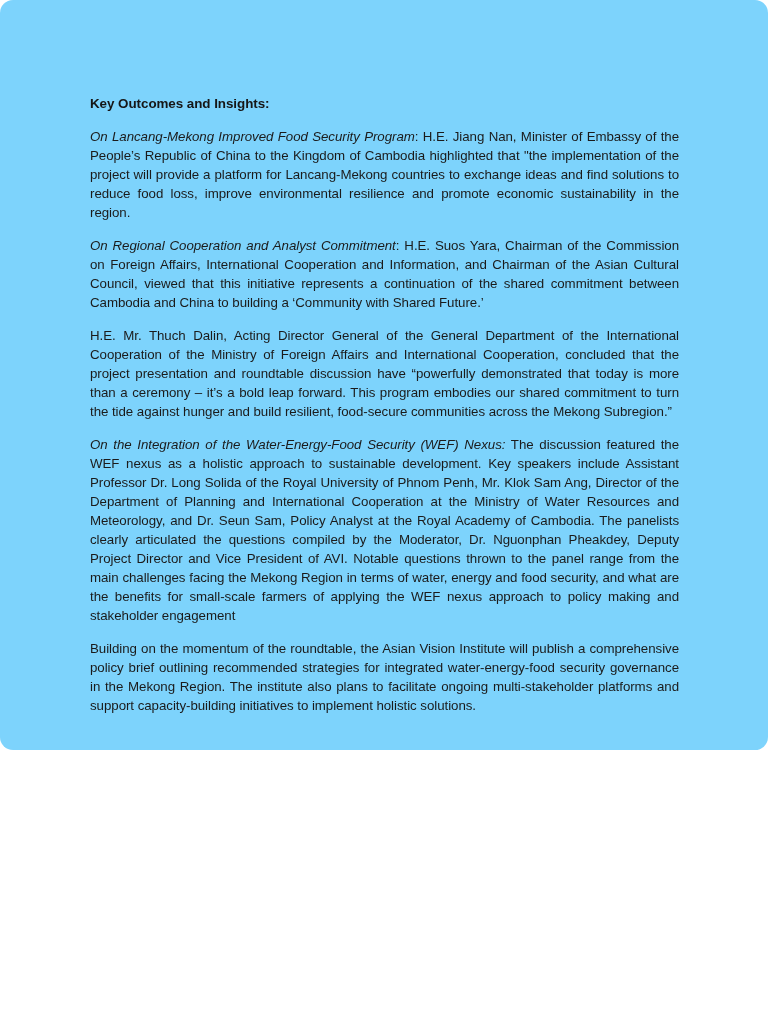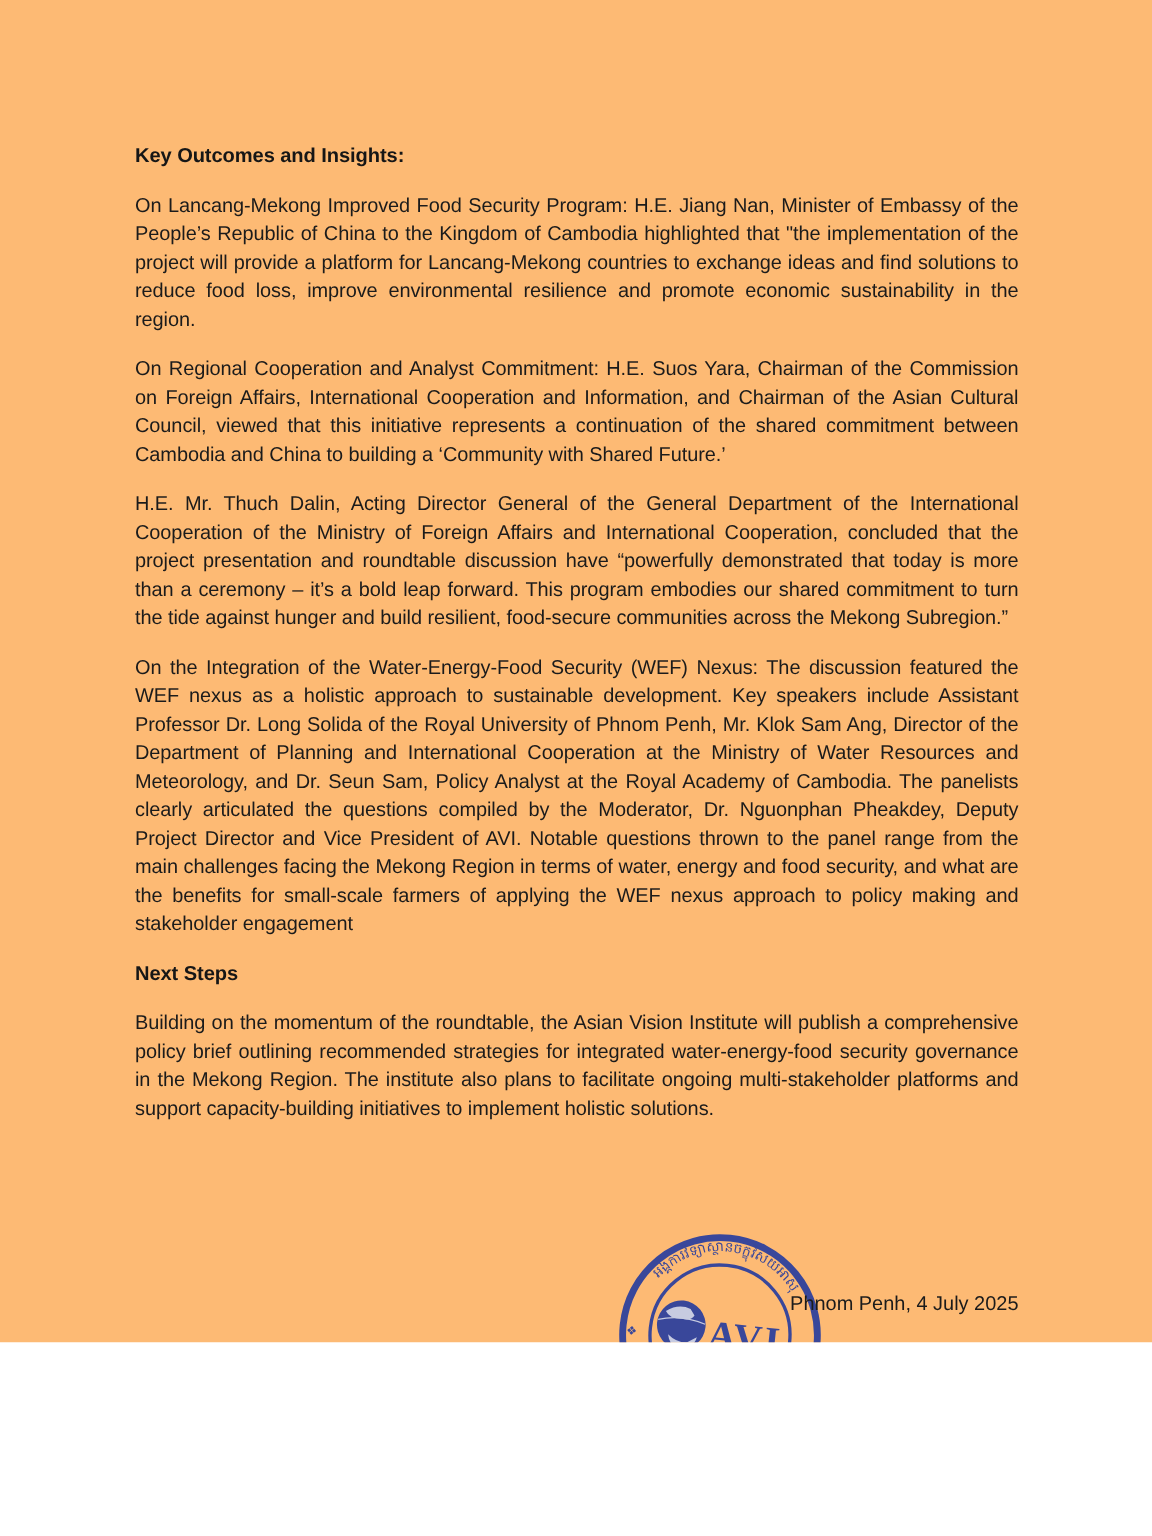--- a/index.html
+++ b/index.html
@@ -1,40 +1,41 @@
 <!DOCTYPE html>
 <html><head>
 <meta charset="utf-8">
 <style>
   html,body{margin:0;padding:0;background:#ffffff;}
   .page{
     position:relative;
-    width:768px;height:895px;
-    background:#fdba74;
+    width:768px;height:750px;
+    background:#7dd3fc;
     font-family:"Liberation Sans","DejaVu Sans",sans-serif;
     color:#1b1b1b;
     overflow:hidden;
+    border-radius:13px;
   }
   .content{
     position:absolute;
     left:90px;top:94px;width:589px;
     font-size:13.3px;
     line-height:19px;
     letter-spacing:-0.05px;
     text-align:justify;
   }
   .content h3{
     font-size:13.4px;
     font-weight:bold;
     margin:0 0 14px 0;
     text-align:left;
     color:#161616;
   }
   .content p{margin:0 0 14px 0;}
-  .content p .lead{}
+  .content p .lead{font-style:italic;}
   .stamp{
     position:absolute;
     left:409px;top:819px;
     width:142px;height:142px;
     transform:rotate(6deg);
     opacity:0.93;
     z-index:1;
   }
   .date-line{
     position:absolute;
@@ -60,21 +61,20 @@
     <h3>Key Outcomes and Insights:</h3>
 
     <p><span class="lead">On Lancang-Mekong Improved Food Security Program</span><span>: H.E. Jiang Nan, Minister of Embassy of the People’s Republic of China to the Kingdom of Cambodia highlighted that "the implementation of the project will provide a platform for Lancang-Mekong countries to exchange ideas and find solutions to reduce food loss, improve environmental resilience and promote economic sustainability in the region.</span></p>
 
     <p><span class="lead">On Regional Cooperation and Analyst Commitment</span><span>: H.E. Suos Yara, Chairman of the Commission on Foreign Affairs, International Cooperation and Information, and Chairman of the Asian Cultural Council, viewed that this initiative represents a continuation of the shared commitment between Cambodia and China to building a ‘Community with Shared Future.’</span></p>
 
     <p><span class="lead"></span><span>H.E. Mr. Thuch Dalin, Acting Director General of the General Department of the International Cooperation of the Ministry of Foreign Affairs and International Cooperation, concluded that the project presentation and roundtable discussion have “powerfully demonstrated that today is more than a ceremony – it’s a bold leap forward. This program embodies our shared commitment to turn the tide against hunger and build resilient, food-secure communities across the Mekong Subregion.”</span></p>
 
     <p><span class="lead">On the Integration of the Water-Energy-Food Security (WEF) Nexus:</span><span> The discussion featured the WEF nexus as a holistic approach to sustainable development. Key speakers include Assistant Professor Dr. Long Solida of the Royal University of Phnom Penh, Mr. Klok Sam Ang, Director of the Department of Planning and International Cooperation at the Ministry of Water Resources and Meteorology, and Dr. Seun Sam, Policy Analyst at the Royal Academy of Cambodia. The panelists clearly articulated the questions compiled by the Moderator, Dr. Nguonphan Pheakdey, Deputy Project Director and Vice President of AVI. Notable questions thrown to the panel range from the main challenges facing the Mekong Region in terms of water, energy and food security, and what are the benefits for small-scale farmers of applying the WEF nexus approach to policy making and stakeholder engagement</span></p>
 
-    <h3>Next Steps</h3>
 
     <p>Building on the momentum of the roundtable, the Asian Vision Institute will publish a comprehensive policy brief outlining recommended strategies for integrated water-energy-food security governance in the Mekong Region. The institute also plans to facilitate ongoing multi-stakeholder platforms and support capacity-building initiatives to implement holistic solutions.</p>
 
   </div>
 
   <div class="stamp">
     <svg width="142" height="142" viewBox="0 0 140 140" xmlns="http://www.w3.org/2000/svg">
       <defs>
         <path id="arcTop" d="M 18.3 51.2 A 55 55 0 0 1 121.7 51.2" fill="none"></path>
         <path id="arcBot" d="M 16.9 84.2 A 55 55 0 0 0 123.1 84.2" fill="none"></path>

